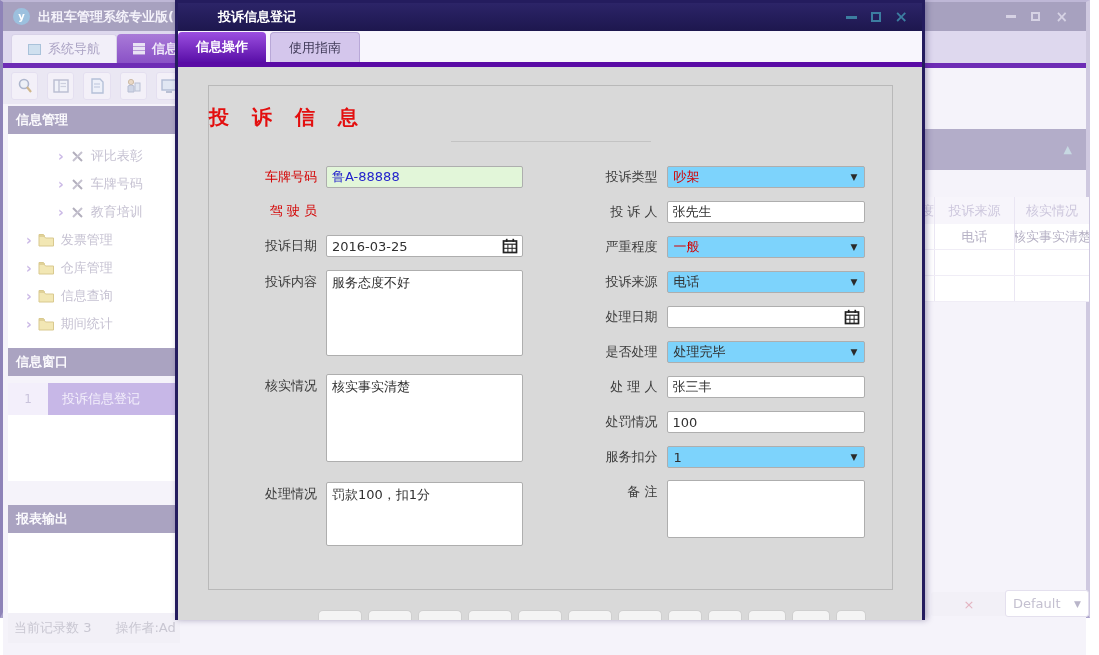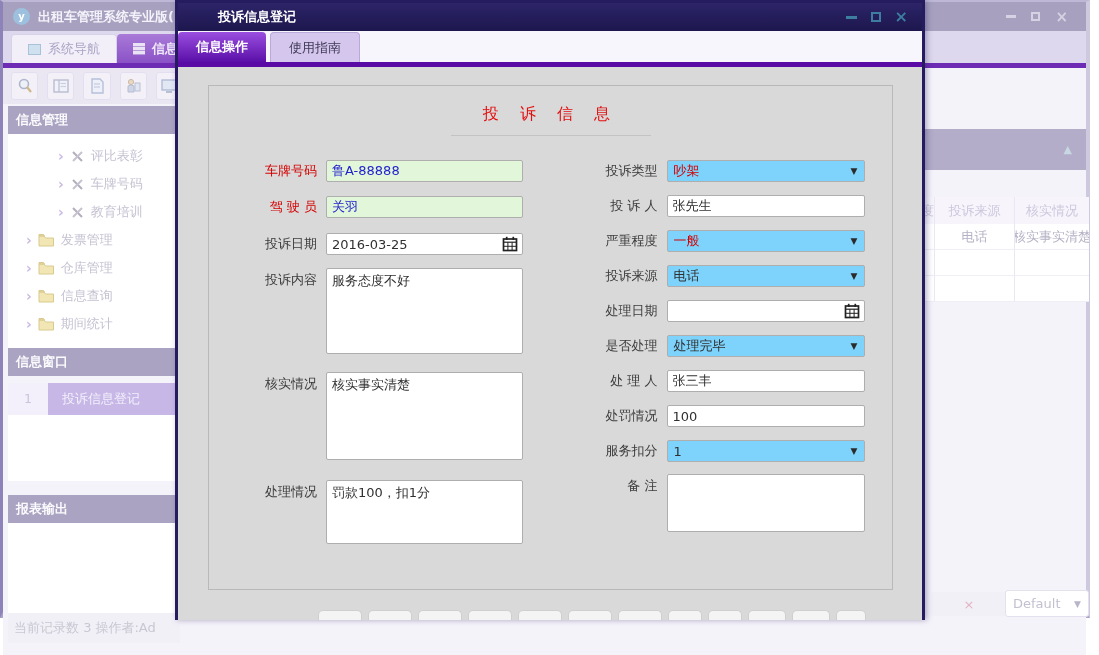--- a/index.html
+++ b/index.html
@@ -46,21 +46,21 @@
   .tree-item .arrow { color:#cbb9e6; font-size:14px; font-weight:bold; }
   .indent1 { padding-left:18px; } .indent2 { padding-left:50px; }
   .win-list { background:#ffffff; padding-bottom:0; }
   .win-item { display:flex; height:32px; margin-top:7px; }
   .win-item-num { width:40px; background:#f3effb; color:#c9c3db; font-size:12px;
     display:flex; align-items:center; justify-content:center; }
   .win-item-label { flex:1; background:#c7b7e7; color:#f3effb; font-size:13px;
     display:flex; align-items:center; padding-left:14px; }
   .white-box { background:#ffffff; }
   .statusbar { position:absolute; left:5px; top:545px; width:172px; height:30px;
-    background:#f2f0f7; color:#c9c7d2; font-size:13px; display:flex; gap:4px;
+    background:#f2f0f7; color:#c9c7d2; font-size:13px; display:flex; gap:24px;
     align-items:center; padding-left:6px; white-space:nowrap; overflow:hidden; }
 
   
   .collapse-bar { position:absolute; left:180px; right:0px; top:61px; height:41px; background:#b3adc9; }
   .collapse-arrow { position:absolute; right:14px; top:14px; color:#c7d8e2; font-size:11px; }
   .grid { position:absolute; left:858px; top:129px; width:228px; font-size:13px; }
   .grid-header { display:flex; height:27px; background:#f7f5fb; color:#cdc7dd; }
   .grid-header > div, .grid-row > div { display:flex; align-items:center; justify-content:center;
     overflow:hidden; white-space:nowrap; border-right:1px solid #eae6f3; }
   .gc1 { width:74px; justify-content:flex-end !important; }
@@ -87,21 +87,21 @@
   .dlg-tabs { height:31px; background:#f8f6fd; display:flex; align-items:flex-end; padding-left:0; }
   .dlg-tab { height:30px; padding:0 18px; display:flex; align-items:center; font-size:13px;
     border-radius:4px 4px 0 0; }
   .dlg-tab.active { background:linear-gradient(#9b4fe0,#5a0fa8); color:#fff; font-weight:bold; }
   .dlg-tab.inactive { background:linear-gradient(#e9e0f6,#ccbaе9); background:#d4c6ec;
     border:1px solid #b9a8d8; border-bottom:none; color:#403a58; margin-left:4px; }
   .dlg-tabline { height:5px; background:#5a0ba5; }
 
   .groupbox { position:absolute; left:30px; top:82px; width:685px; height:505px;
     border:1px solid #b9b9b9; background:#d9d9d9; }
-  .form-title { text-align:center; color:#e30e0e; font-weight:normal; font-size:16px;
+  .form-title { color:#e30e0e; font-weight:bold; font-size:20px;
     letter-spacing:8px; padding-top:18px; }
   .form-title-line { width:200px; height:1px; background:#c3c3c3; margin:10px auto 0 auto; }
 
   .form-cols { display:flex; padding:24px 0 0 38px; }
   .fcol-left { width:300px; }
   .fcol-right { margin-left:52px; width:300px; }
   .frow { display:flex; align-items:center; margin-bottom:13px; }
   .frow.top { align-items:flex-start; }
   .flabel { width:70px; text-align:right; font-size:13px; color:#3c3c3c; margin-right:9px; flex:none; }
   .flabel.red { color:#d40000; }
@@ -255,21 +255,21 @@
         </div>
 
         <div class="side-header">信息窗口</div>
         <div class="win-list white-box" style="height:98px;">
           <div class="win-item">
             <div class="win-item-num">1</div>
             <div class="win-item-label">投诉信息登记</div>
           </div>
         </div>
 
-        <div class="side-header" style="margin-top:14px;font-family:Liberation Serif, serif;">报表输出</div>
+        <div class="side-header" style="margin-top:24px;font-family:Liberation Serif, serif;">报表输出</div>
         <div class="white-box" style="height:100px;"></div>
       </div>
 
       <div class="statusbar">
         <span>当前记录数 3</span>
         <span>操作者:Ad</span>
       </div>
 
       <div class="collapse-bar">
         <span class="collapse-arrow">▲</span>
@@ -327,21 +327,20 @@
 
       <div class="form-cols">
 
         <div class="fcol-left">
           <div class="frow" style="margin-bottom:14px;">
             <span class="flabel red">车牌号码</span>
             <input class="fld green" value="鲁A-88888" style="">
           </div>
           <div class="frow" style="margin-bottom:15px;">
             <span class="flabel red">驾 驶 员</span>
-            <input class="fld green" value="关羽" style="">
           </div>
           <div class="frow">
             <span class="flabel">投诉日期</span>
             <span class="datewrap">
               <input class="fld" value="2016-03-25" style="">
               <svg width="16" height="16" viewBox="0 0 16 16">
                 <rect x="1.5" y="3" width="13" height="11.5" fill="none" stroke="#222" stroke-width="1.7"></rect>
                 <line x1="4.7" y1="0.8" x2="4.7" y2="4" stroke="#222" stroke-width="1.7"></line>
                 <line x1="11.3" y1="0.8" x2="11.3" y2="4" stroke="#222" stroke-width="1.7"></line>
                 <line x1="1.5" y1="6.2" x2="14.5" y2="6.2" stroke="#222" stroke-width="1.2"></line>

